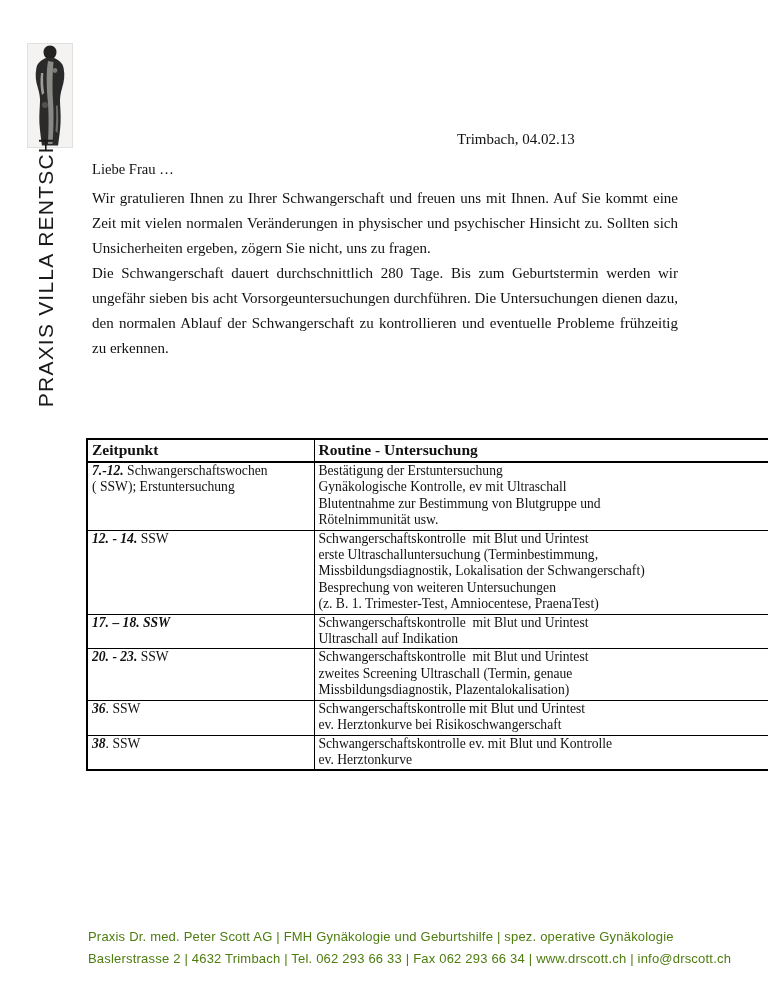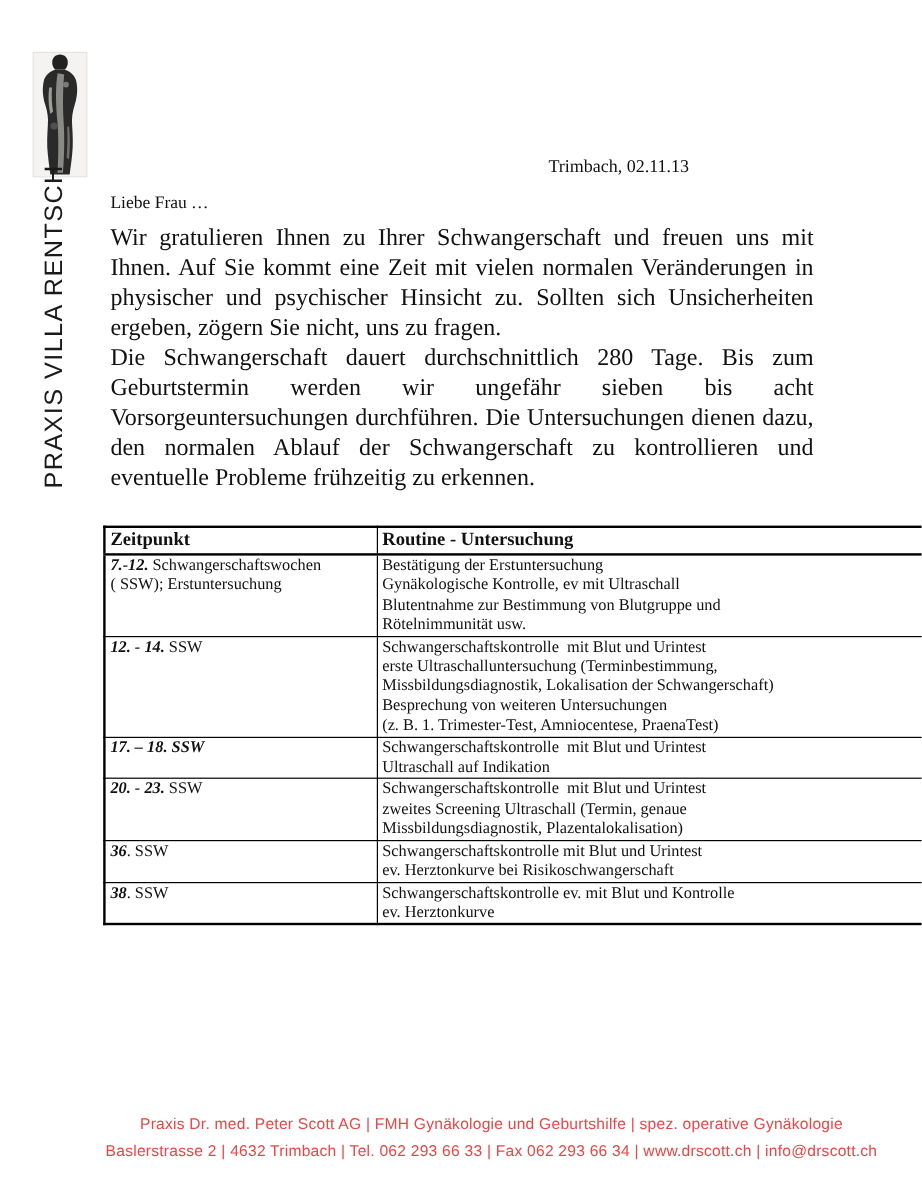--- a/index.html
+++ b/index.html
@@ -33,21 +33,21 @@
     position: absolute; left: 457px; top: 131px;
     font-size: 15px;
   }
   .salutation {
     position: absolute; left: 92px; top: 161px;
     font-size: 14.6px;
     text-align: center;
   }
   .letter-body {
     position: absolute; left: 92px; top: 186px; width: 586px;
-    font-size: 20px; line-height: 25px;
+    font-size: 15px; line-height: 25px;
     text-align: justify;
   }
   .letter-body p { margin: 0; }
 
   
   table.schedule {
     position: absolute; left: 86px; top: 438px; width: 704px;
     border-collapse: collapse; table-layout: fixed;
     border: 2px solid #000000;
   }
@@ -68,42 +68,41 @@
   td.col-zeit { white-space: pre-line; }
   td.col-zeit b { font-weight: bold; font-style: italic; }
   td.col-routine .rline { white-space: pre-wrap; }
 
   
   .page-footer {
     position: absolute; left: 88px; top: 926px;
     font-family: "Liberation Sans", sans-serif;
     font-size: 13px; line-height: 22px;
     letter-spacing: 0.2px;
-    color: #ef4444;
-    text-align: center;
+    color: #4d7c0f;
   }
 </style>
 </head>
 <body>
 
 <div class="logo">
   <svg width="46" height="105" viewBox="0 0 46 105" aria-hidden="true">
     <rect x="0.5" y="0.5" width="45" height="104" fill="#f4f3f1" stroke="#e0e0de" stroke-width="1"></rect>
     <path d="M23 2.5 C27 2.5 29.5 5.5 29.5 9 C29.5 11.6 28.4 13.8 26.8 15 L19.2 15 C17.6 13.8 16.5 11.6 16.5 9 C16.5 5.5 19 2.5 23 2.5 Z" fill="#232323"></path>
     <path d="M19 15 L27 15 C32 17 35.6 20 36.6 25 C38.1 32 37.1 39 35.1 45 C33.6 50 32.6 55 33.1 61 C33.6 69 34.1 78 33.1 86 C32.4 93 31.6 98 31.1 102.5 L14.9 102.5 C14.4 98 13.6 93 12.9 86 C11.9 78 12.4 69 12.9 61 C13.4 55 12.4 50 10.9 45 C8.9 39 7.9 32 9.4 25 C10.4 20 14 17 19 15 Z" fill="#2a2a2a"></path>
     <path d="M21 18 C19 30 19.5 45 21 60 C22 75 21.5 90 21 101 L25.5 101 C26.5 88 27 72 26 58 C25.2 44 25.5 30 26.5 19 Z" fill="#9a9a96" opacity="0.85"></path>
     <path d="M14 30 C13 38 13.5 46 15 52 L17.2 50 C16.1 44 15.9 36 16.3 30 Z" fill="#bdbbb6" opacity="0.8"></path>
     <path d="M30.5 62 C31.5 70 31.5 80 30.5 90 L28.5 88 C29.3 79 29.3 70 29 63 Z" fill="#8f8d89" opacity="0.7"></path>
     <circle cx="28" cy="27.5" r="2.4" fill="#7c7a77"></circle>
     <circle cx="18" cy="62" r="3" fill="#6d6b68" opacity="0.6"></circle>
   </svg>
 </div>
 <div class="brand-vertical">PRAXIS VILLA RENTSCH</div>
 
-<div class="dateline">Trimbach, 02.11.13</div>
+<div class="dateline">Trimbach, 04.02.13</div>
 <div class="salutation">Liebe Frau …</div>
 
 <div class="letter-body">
   <p>Wir gratulieren Ihnen zu Ihrer Schwangerschaft und freuen uns mit Ihnen. Auf Sie kommt eine Zeit mit vielen normalen Veränderungen in physischer und psychischer Hinsicht zu. Sollten sich Unsicherheiten ergeben, zögern Sie nicht, uns zu fragen.</p>
   <p>Die Schwangerschaft dauert durchschnittlich 280 Tage. Bis zum Geburtstermin werden wir ungefähr sieben bis acht Vorsorgeuntersuchungen durchführen. Die Untersuchungen dienen dazu, den normalen Ablauf der Schwangerschaft zu kontrollieren und eventuelle Probleme frühzeitig zu erkennen.</p>
 </div>
 
 <table class="schedule">
   <colgroup>
       <col class="c1">

